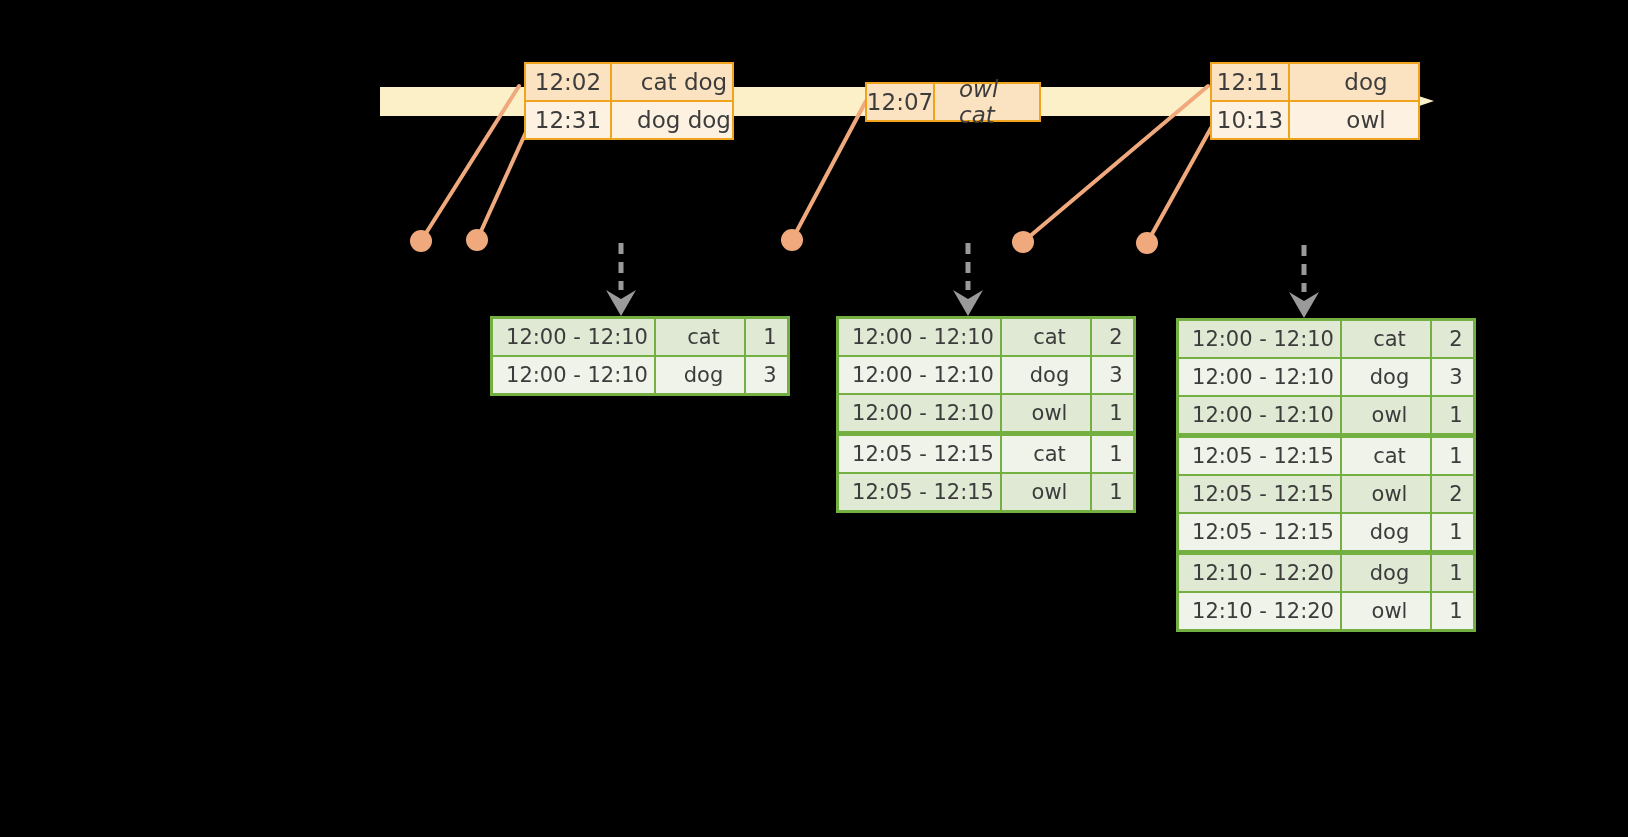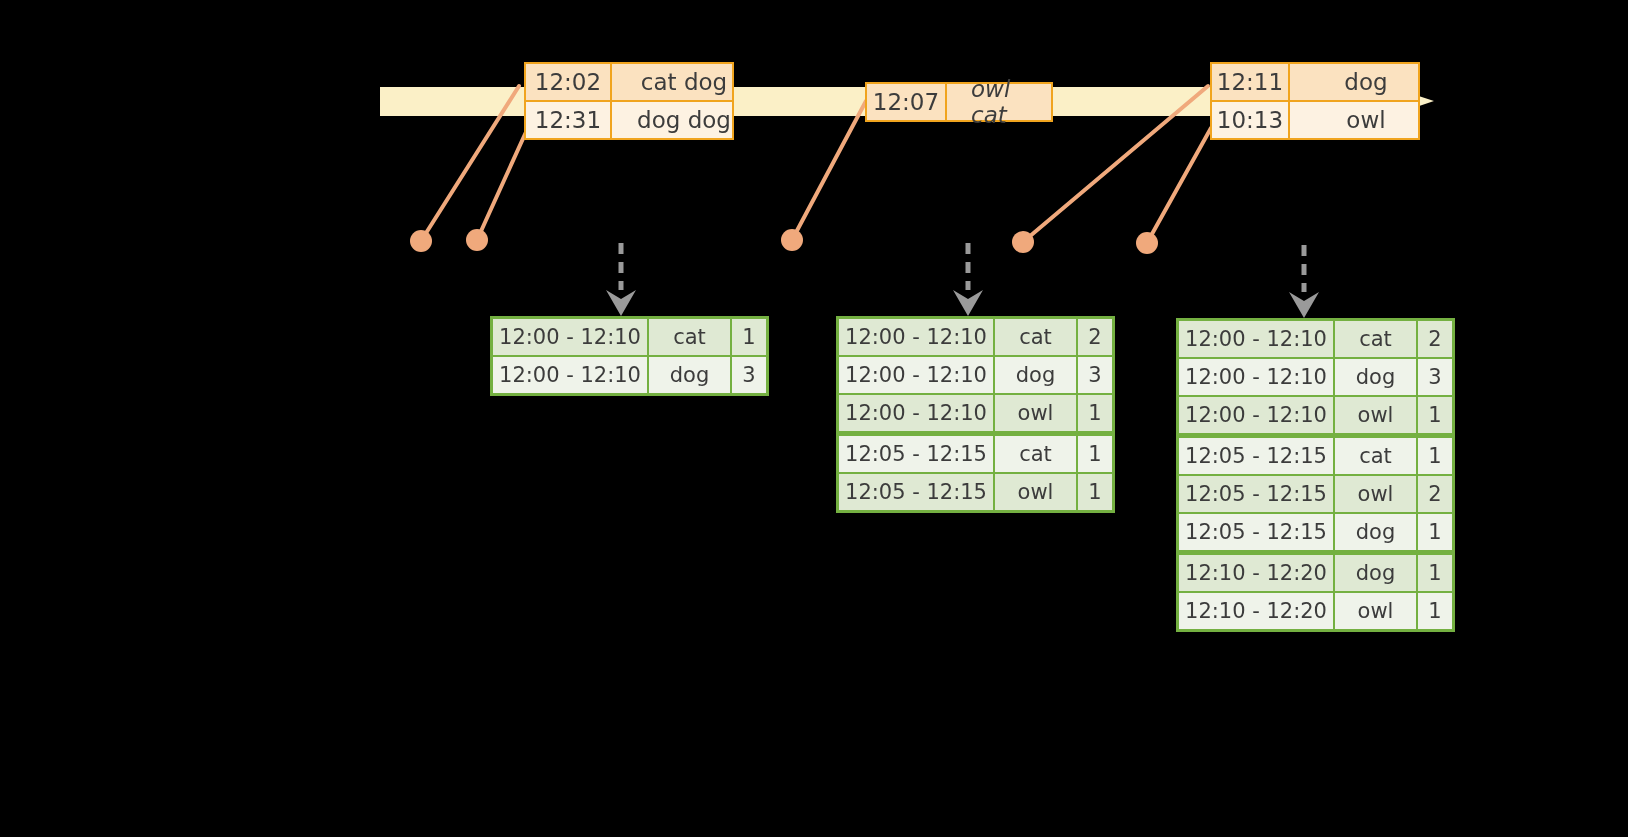--- a/index.html
+++ b/index.html
@@ -33,37 +33,37 @@
     display:flex;flex-direction:column;
     font-size:23px;
   }
   .erow{display:flex;gap:2px;margin-top:2px;}
   .erow:first-child{margin-top:0;}
   .ecell{height:36px;display:flex;align-items:center;justify-content:center;}
   .erow:nth-child(odd) .ecell{background:var(--event_row_dark);}
   .erow:nth-child(even) .ecell{background:var(--event_row_light);}
   .ecell.c-time{width:84px;}
   .ecell.c-words{width:96px;padding-left:24px;}
-  #et2 .ecell.c-time{width:78px;}
+  #et2 .ecell.c-time{width:66px;}
   #et2 .ecell.c-words{width:80px;font-style:italic;}
   #et3 .ecell.c-time{width:76px;}
   #et3 .ecell.c-words{width:104px;}
 
   
   .rtable{
     position:absolute;
     background:var(--result_border);
     border:3px solid var(--result_border);
     display:flex;flex-direction:column;
     font-size:21px;
   }
   .rrow{display:flex;gap:2px;margin-top:2px;}
   .rrow:first-child{margin-top:0;}
   .rrow.gsep{margin-top:5px;}
-  .rcell{height:36px;display:flex;align-items:center;justify-content:center;}
+  .rcell{height:36px;display:flex;align-items:center;justify-content:center;padding-left:7px;}
   .rrow:nth-child(odd) .rcell{background:var(--result_row_dark);}
   .rrow:nth-child(even) .rcell{background:var(--result_row_light);}
   .rcell.c-window{width:154px;}
   .rcell.c-word{width:81px;}
   .rcell.c-count{width:34px;}
 </style>
 </head>
 <body>
 
 <div class="canvas">

